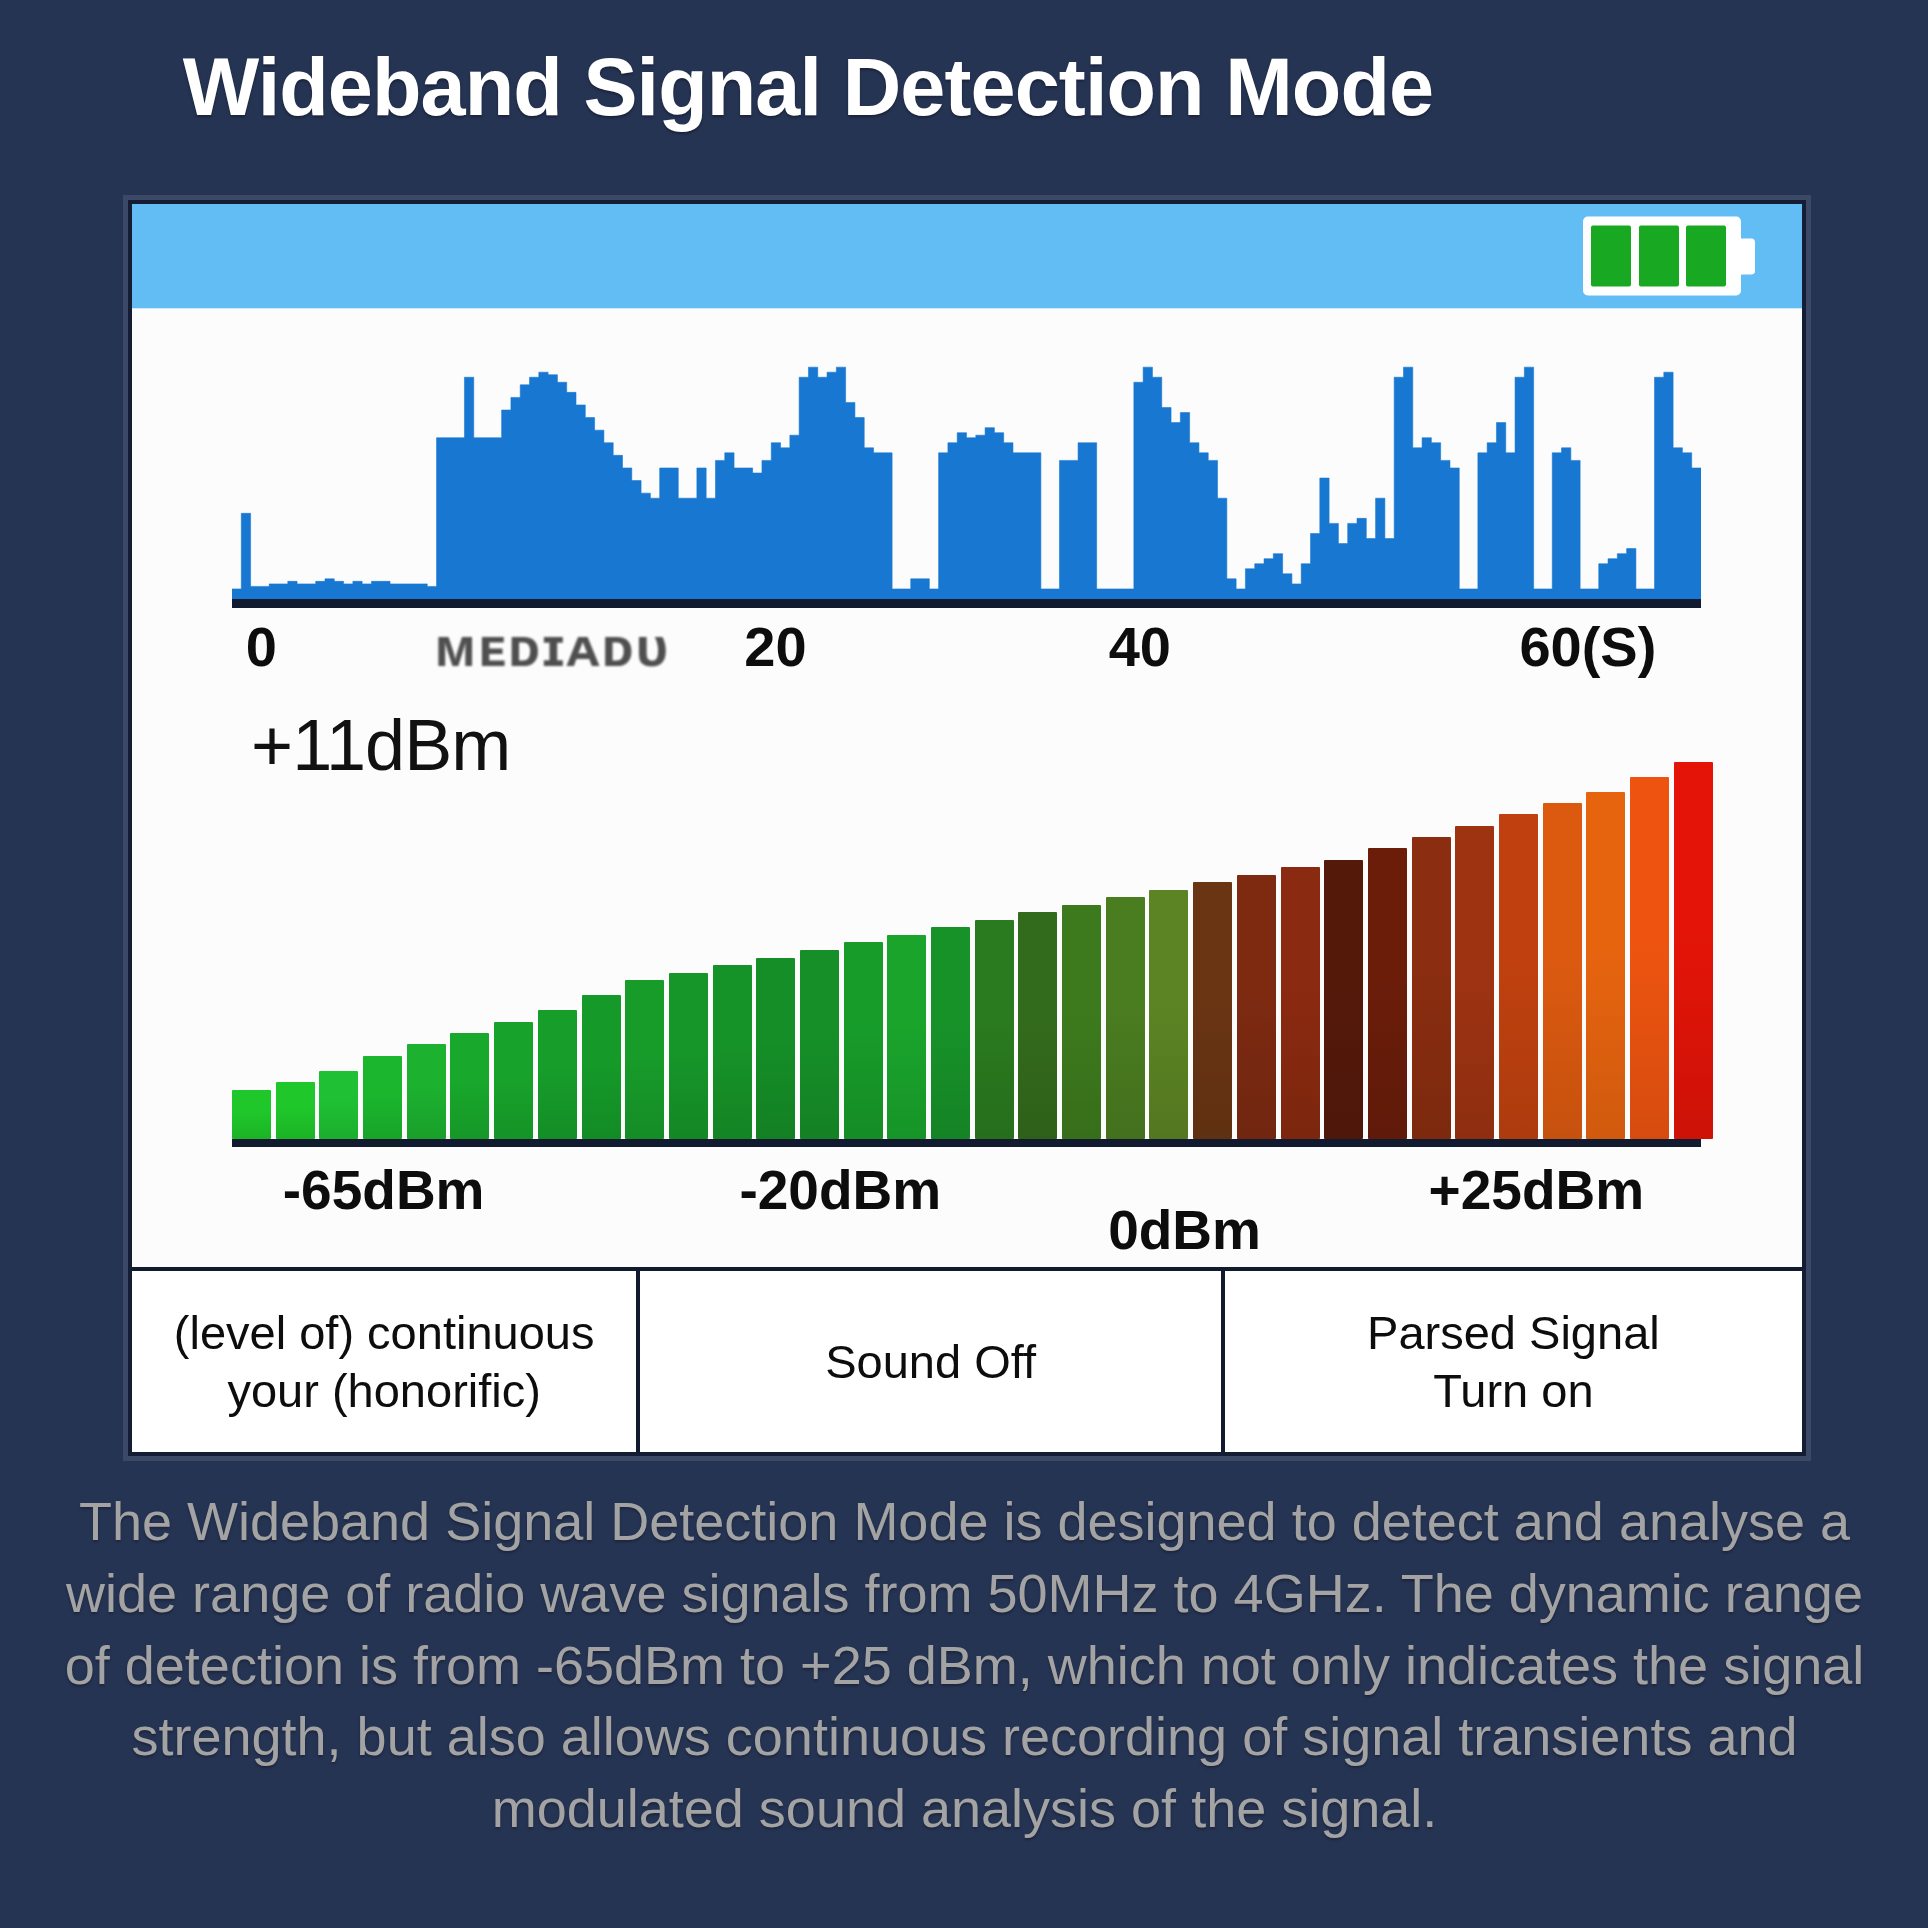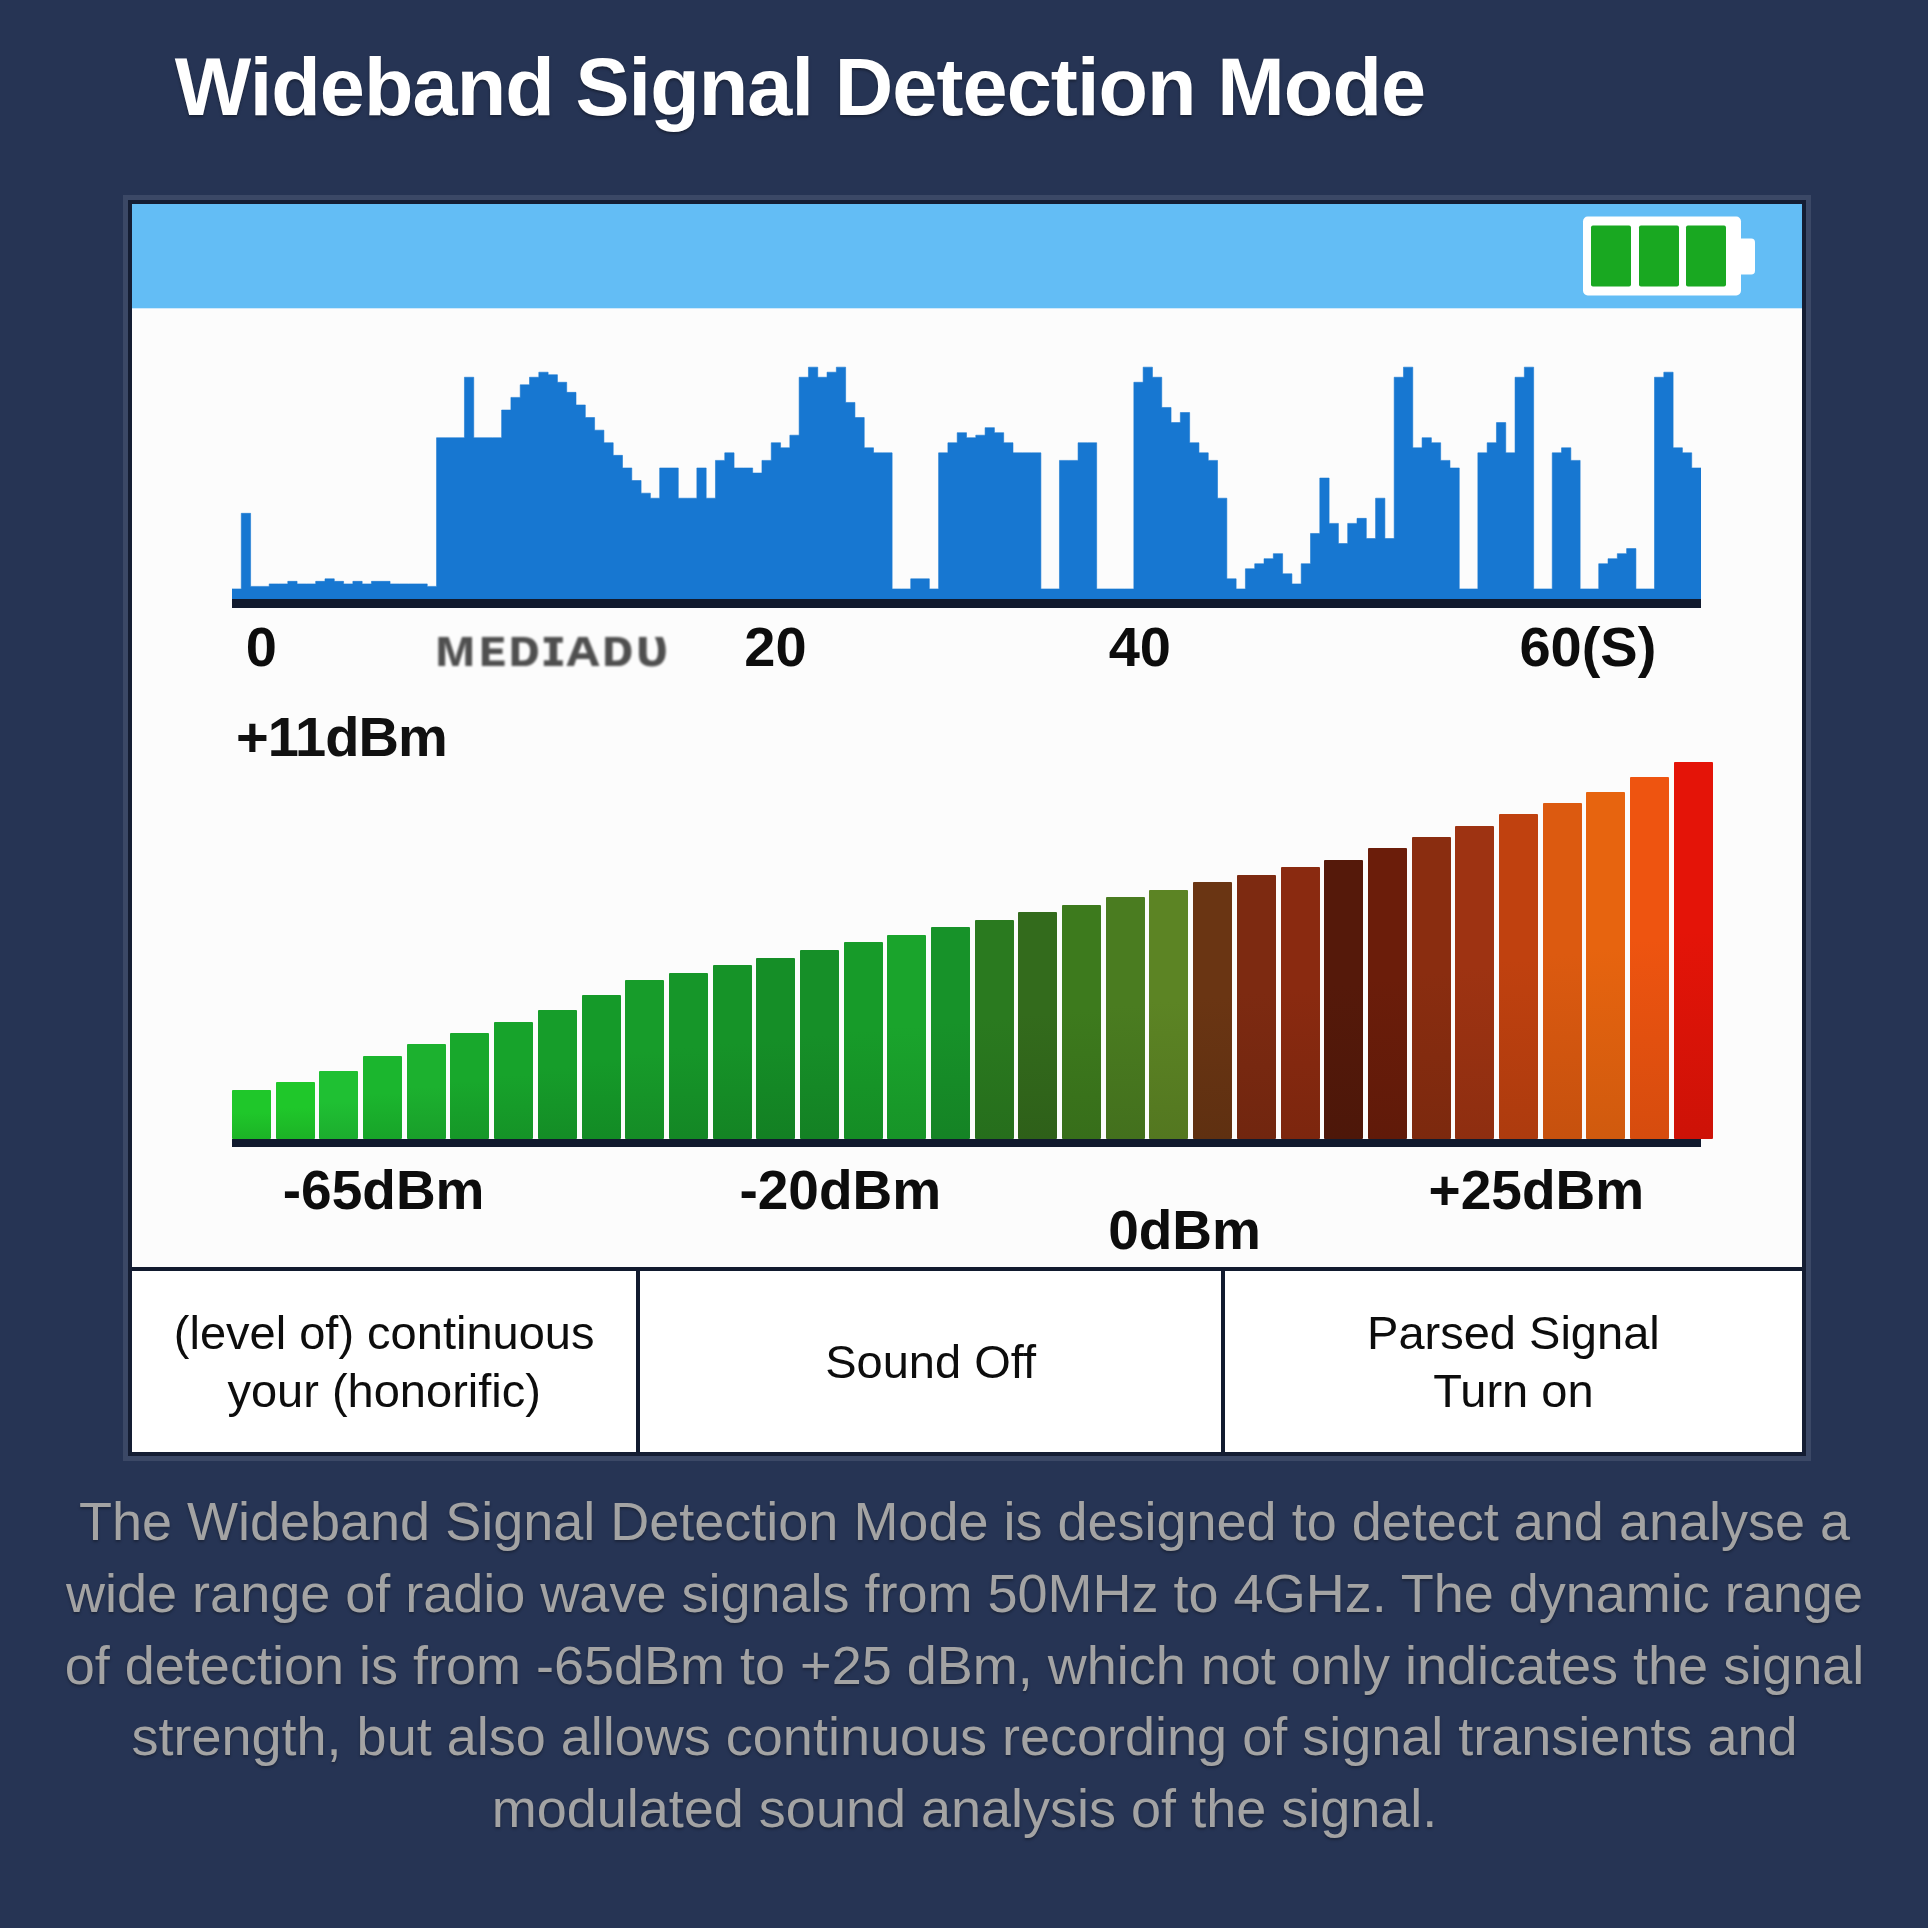--- a/index.html
+++ b/index.html
@@ -16,21 +16,21 @@
     position: relative;
     width: 1928px;
     height: 1928px;
     background: #263454;
   }
 
   
   .page-title {
     position: absolute;
     top: 45px;
-    left: 8px;
+    left: 16px;
     width: 1584px;
     text-align: center;
     color: #ffffff;
     font-size: 81px;
     font-weight: bold;
     letter-spacing: -0.9px;
     line-height: 1.05;
     text-shadow: 0 1.9px 2.8px rgba(0,0,0,0.35);
   }
 
@@ -130,24 +130,24 @@
   .tick-0   { left: 2.0%; }
   .tick-blur{ left: 21.8%; color: #8e9099; opacity: .72; font-weight: bold;
               filter: blur(1px); letter-spacing: 1.9px; }
   .tick-20  { left: 37.0%; }
   .tick-40  { left: 61.8%; }
   .tick-60  { left: 92.3%; }
 
   
   .dbm-readout {
     position: absolute;
-    left: 104px;
+    left: 119px;
     top: 395px;
-    font-size: 56px;
-    font-weight: bold;
+    font-size: 72px;
+    font-weight: normal;
     color: #111111;
     letter-spacing: -0.9px;
   }
 
   
   .bars-wrap {
     position: absolute;
     left: 100px;
     top: 443px;
     width: 1469px;

